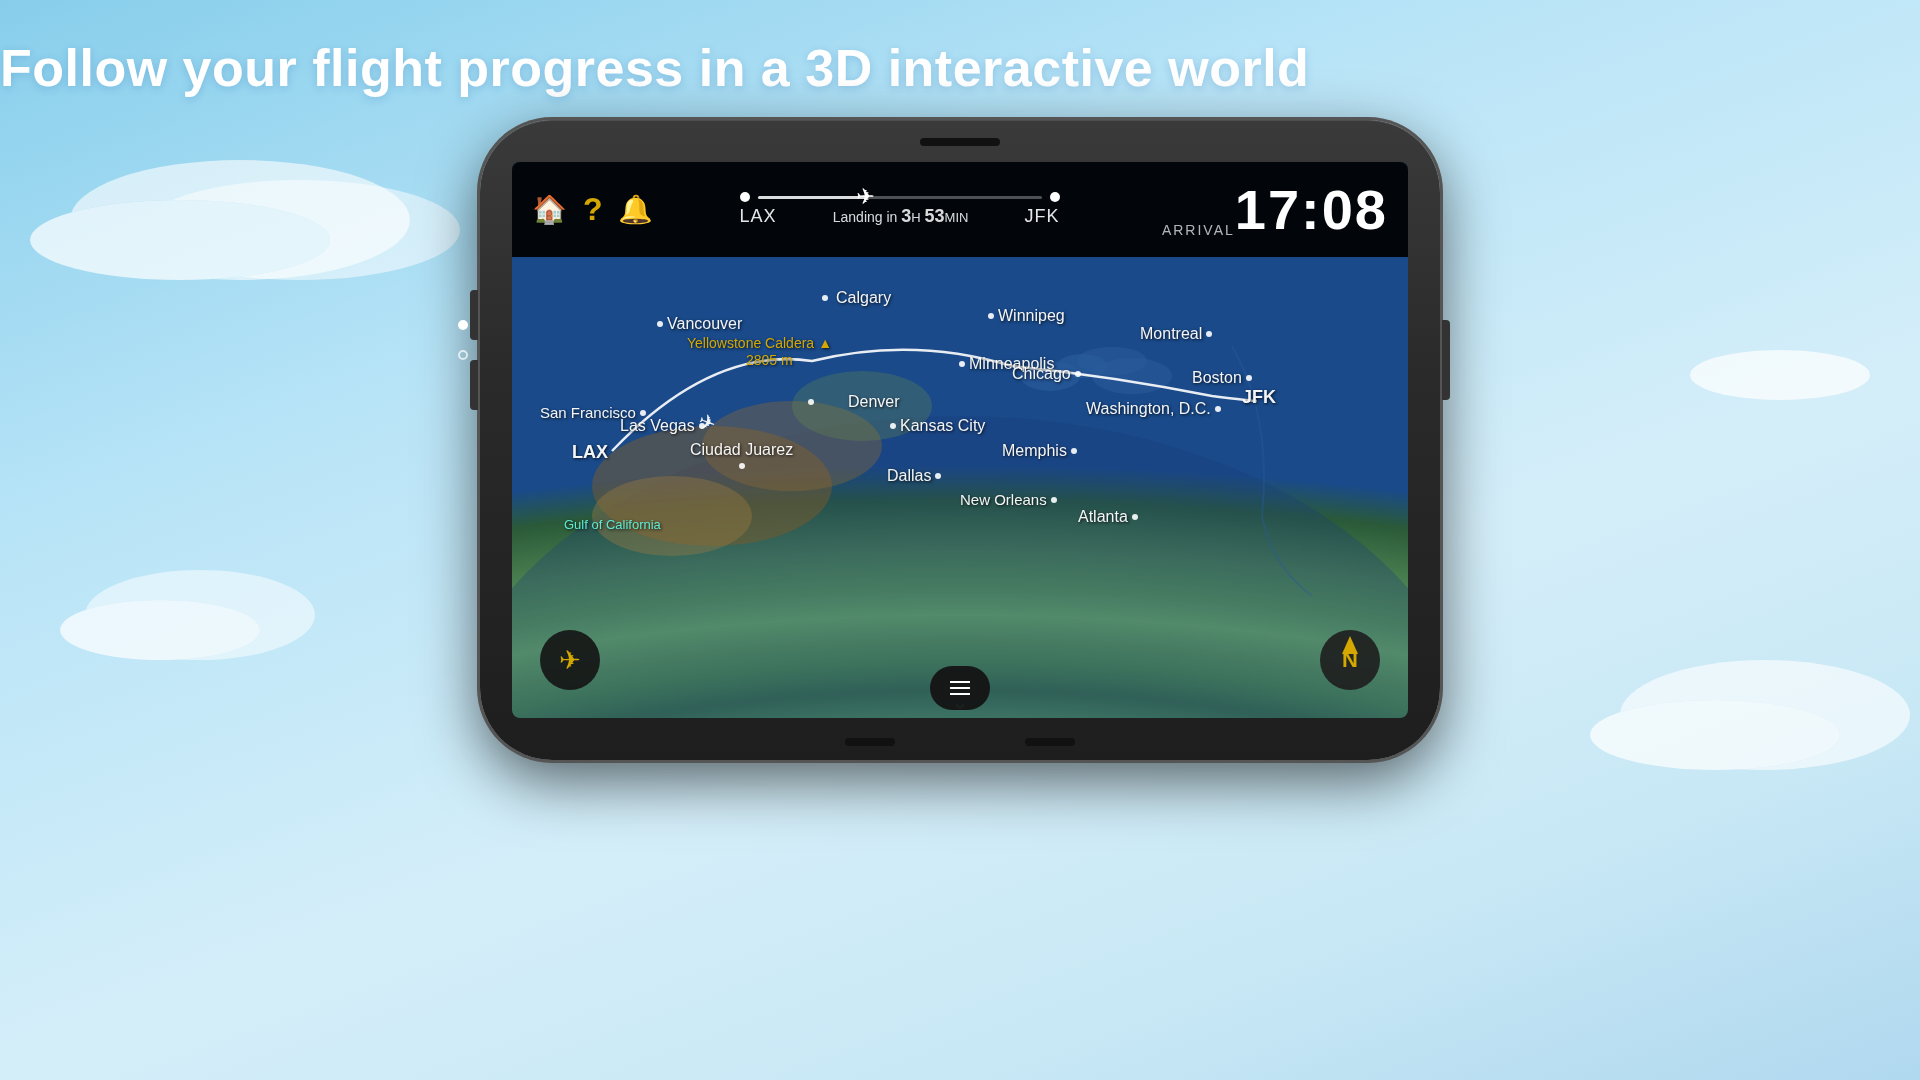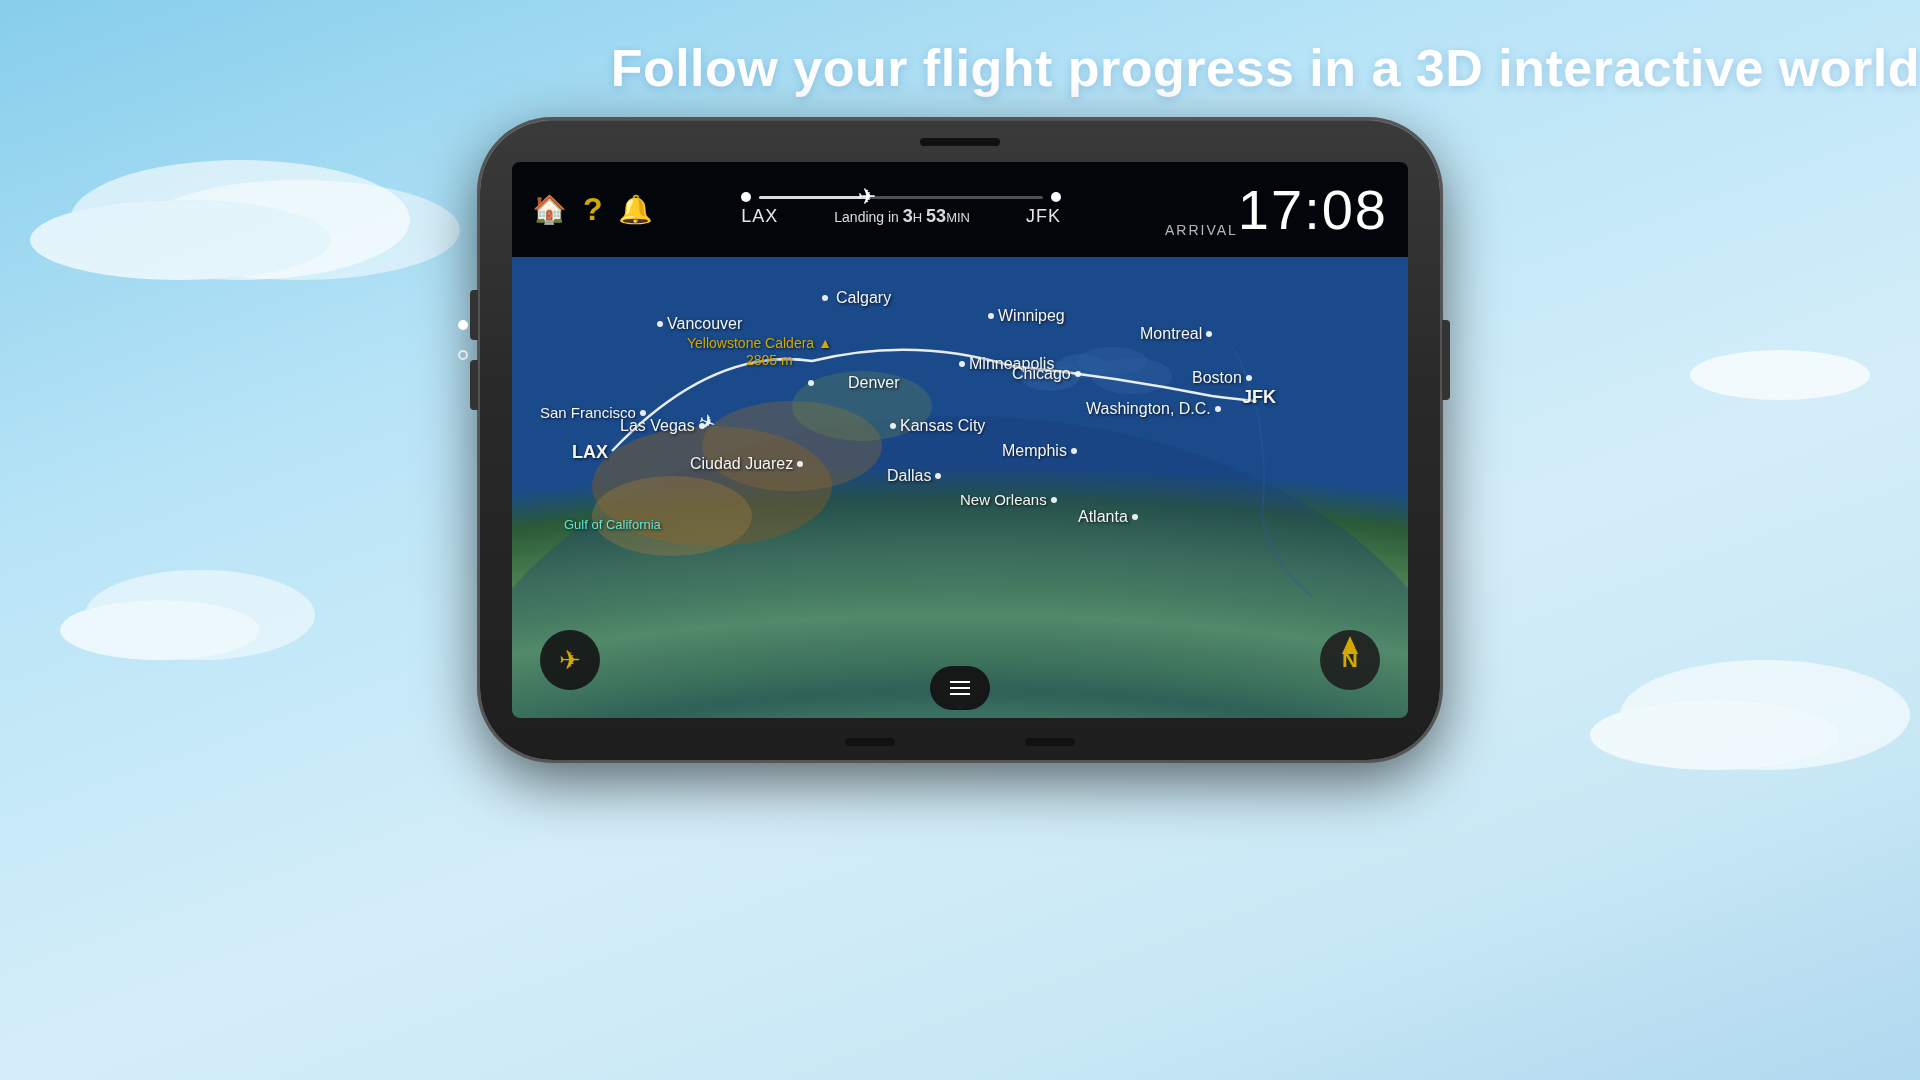--- a/index.html
+++ b/index.html
@@ -38,21 +38,21 @@
     .cloud-4 {
       width: 180px; height: 50px;
       top: 350px; right: 50px;
     }
 
     
     .headline {
       position: absolute;
       top: 38px;
       left: 0; right: 0;
-      text-align: right;
+      text-align: left;
       color: #fff;
       font-size: 52px;
       font-weight: 700;
       text-shadow: 0 2px 8px rgba(0,80,160,0.2);
       letter-spacing: 0.5px;
     }
 
     
     .phone-shell {
       position: absolute;
@@ -244,21 +244,21 @@
 
     .time-display {
       display: flex;
       flex-direction: row;
       align-items: flex-end;
       margin-left: 16px;
     }
     .time-big {
       color: #fff;
       font-size: 56px;
-      font-weight: 400;
+      font-weight: 700;
       line-height: 1;
       letter-spacing: 2px;
     }
     .arrival-label {
       color: rgba(255,255,255,0.7);
       font-size: 14px;
       letter-spacing: 2px;
       text-transform: uppercase;
       text-align: right;
     }
@@ -494,21 +494,21 @@
         <span>Calgary</span>
       </div>
       <div class="city-label" style="top:50px;left:476px;">
         <span class="city-dot"></span>
         <span>Winnipeg</span>
       </div>
       <div class="city-label" style="top:98px;left:447px;">
         <span class="city-dot"></span>
         <span>Minneapolis</span>
       </div>
-      <div class="city-label" style="top:117px;left:296px;gap:34px;">
+      <div class="city-label" style="top:136px;left:296px;gap:34px;">
         <span class="city-dot"></span>
         <span>Denver</span>
       </div>
       <div class="city-label" style="top:160px;left:378px;">
         <span class="city-dot"></span>
         <span>Kansas City</span>
       </div>
       <div class="city-label" style="top:108px;left:500px;">
         <span>Chicago</span>
         <span class="city-dot"></span>
@@ -548,21 +548,21 @@
         <span>San Francisco</span>
         <span class="city-dot"></span>
       </div>
       <div class="city-label" style="top:160px;left:108px;">
         <span>Las Vegas</span>
         <span class="city-dot"></span>
       </div>
       <div class="city-label" style="top:185px;left:60px;font-size:18px;font-weight:600;">
         <span>LAX</span>
       </div>
-      <div class="city-label" style="top:198px;left:178px;">
+      <div class="city-label" style="top:184px;left:178px;flex-direction:column;">
         <span>Ciudad Juarez</span>
         <span class="city-dot"></span>
       </div>
 
       <div class="city-label yellowstone" style="top:78px;left:175px;">
         <span>Yellowstone Caldera</span>
         <span style="color:#d4a800;font-size:14px;">▲</span>
       </div>
       <div class="city-label elevation" style="top:95px;left:210px;">
         <span>2805 m</span>

